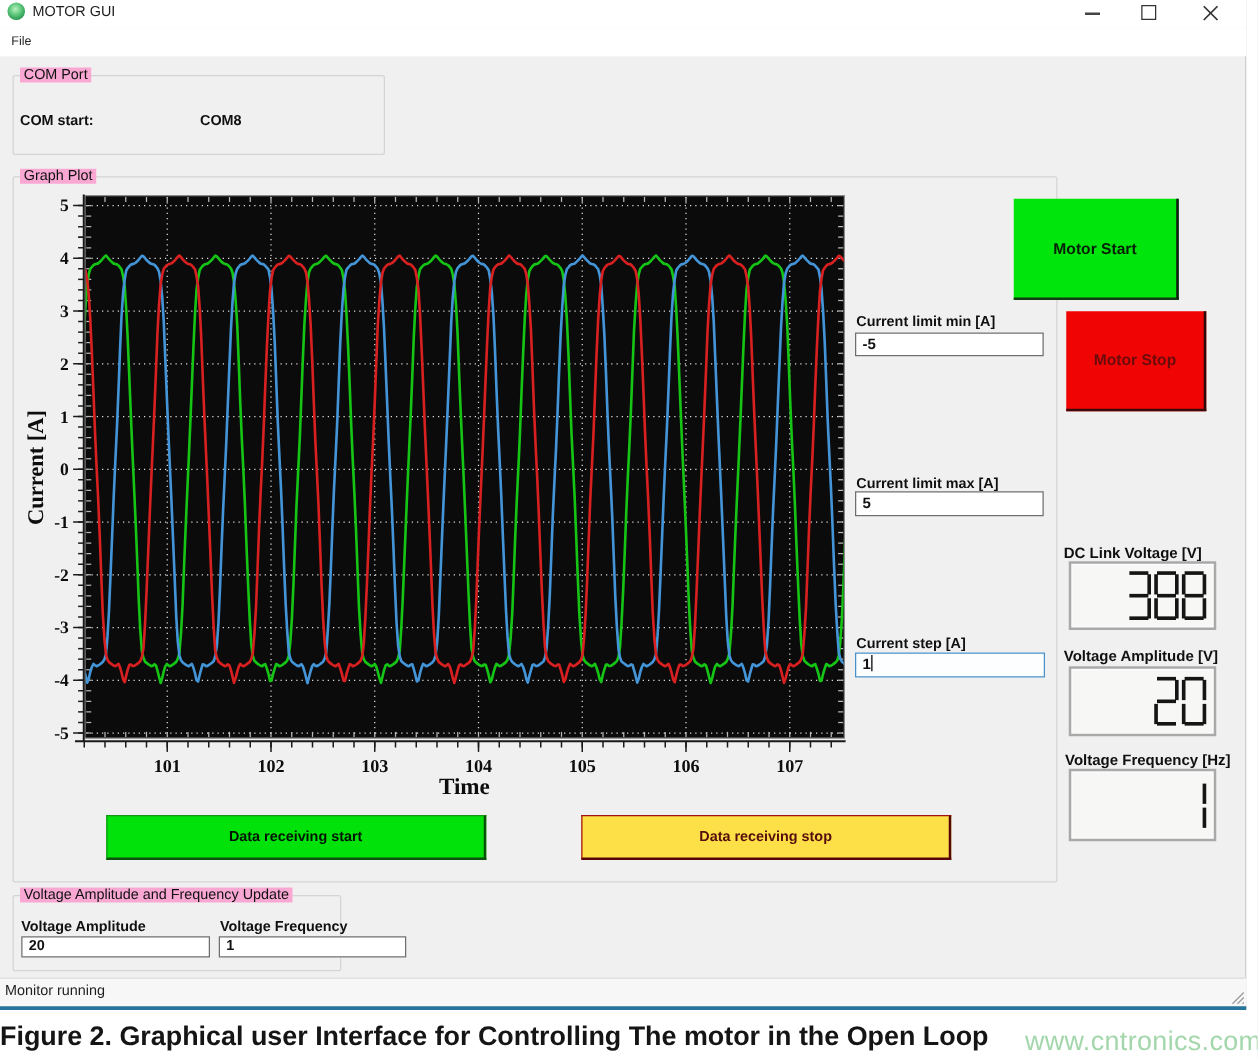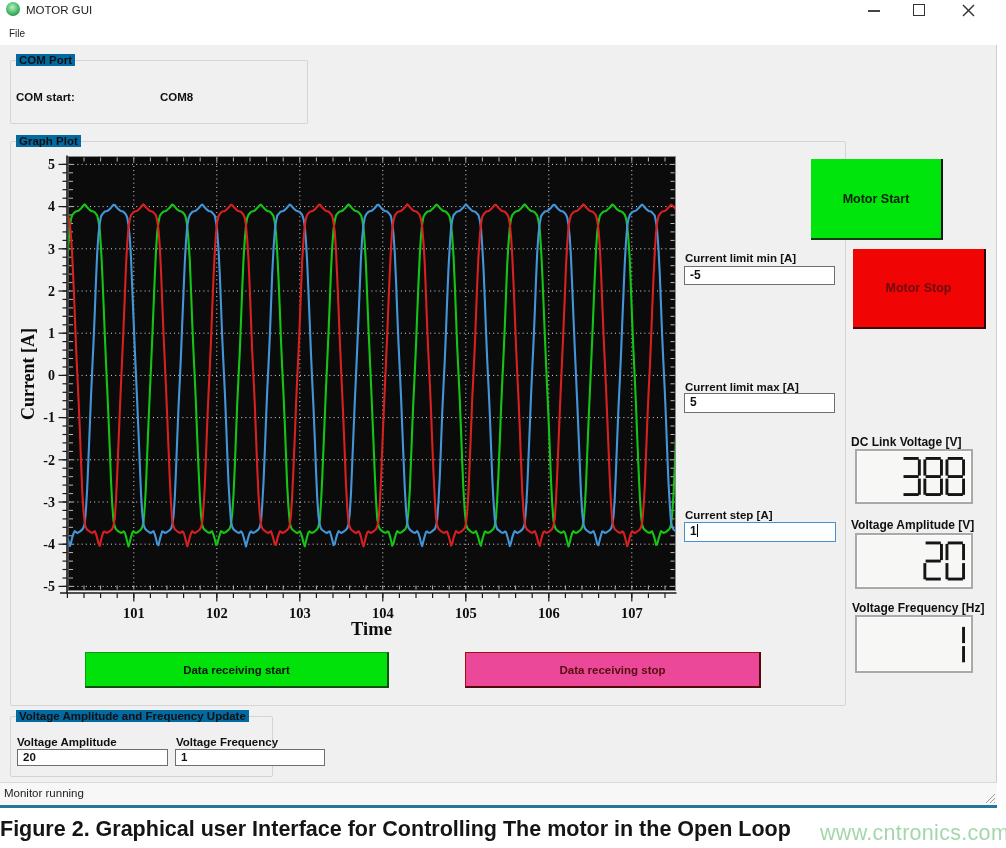--- a/index.html
+++ b/index.html
@@ -1,18 +1,18 @@
 <!DOCTYPE html>
 <html><head><meta charset="utf-8"><title>MOTOR GUI</title><style>
 *{box-sizing:border-box;margin:0;padding:0}
 body{width:1006px;height:848px;background:#fff;font-family:"Liberation Sans",sans-serif;position:relative;overflow:hidden}
 .abs{position:absolute}
 .lbl{position:absolute;font-weight:bold;font-size:11.5px;color:#101010;white-space:nowrap}
 .gbox{position:absolute;border:1px solid #d4d4d4;border-radius:2px}
-.gcap{position:absolute;top:-7px;left:5px;background:#0369a1;padding:0 3px;font-weight:bold;font-size:11.5px;color:#101010;white-space:nowrap}
+.gcap{position:absolute;top:-7px;left:5px;background:#f9a8d4;padding:0 3px;font-weight:normal;font-size:11.5px;color:#101010;white-space:nowrap}
 .inp{position:absolute;background:#fff;border:1px solid #6e6e6e;font-weight:bold;font-size:12px;color:#111;padding:1px 0 0 5px}
 .btn{position:absolute;display:flex;align-items:center;justify-content:center;font-weight:bold}
 .dsp{position:absolute;background:#f7f7f6;border:2px solid #a9a9a9;box-shadow:inset 0 0 0 1px #fdfdfd}
 </style></head><body>
 <div class="abs" style="left:0;top:0;width:997px;height:808px;background:#f0f0f0;border-right:1px solid #cfcfcf"></div>
 
 <div class="abs" style="left:0;top:0;width:997px;height:22px;background:#fff"></div>
 <div class="abs" style="left:6px;top:2px;width:14px;height:14px;border-radius:50%;background:radial-gradient(circle at 45% 38%,#b9f0c0 0%,#5fc87c 40%,#2f9e54 70%,#1f7a43 100%)"></div>
 <div class="abs" style="left:26px;top:4px;font-size:11.5px;color:#1c1c1c">MOTOR GUI</div>
 <div class="abs" style="left:868px;top:10px;width:12px;height:1.5px;background:#444"></div>
@@ -372,31 +372,31 @@
       <text x="382.8" y="617.5" font-size="14.5" text-anchor="middle">104</text>
       <text x="465.8" y="617.5" font-size="14.5" text-anchor="middle">105</text>
       <text x="548.8" y="617.5" font-size="14.5" text-anchor="middle">106</text>
       <text x="631.8" y="617.5" font-size="14.5" text-anchor="middle">107</text>
       <text x="371.5" y="635" font-size="18.5" text-anchor="middle">Time</text>
       <text x="34" y="374" font-size="18" text-anchor="middle" transform="rotate(-90 34 374)">Current [A]</text>
     </g>
   </svg>
 
 <div class="btn" style="left:85px;top:652px;width:304px;height:36px;background:#00e20a;border:1px solid #179417;border-right:2px solid #0b500b;border-bottom:2px solid #0b500b;font-size:11.5px;color:#041404">Data receiving start</div>
-<div class="btn" style="left:465px;top:652px;width:296px;height:36px;background:#ec4899;border:1px solid #a21111;border-right:2px solid #550707;border-bottom:2px solid #550707;font-size:11.5px;color:#560d0d">Data receiving stop</div>
+<div class="btn" style="left:465px;top:652px;width:296px;height:36px;background:#fde047;border:1px solid #a21111;border-right:2px solid #550707;border-bottom:2px solid #550707;font-size:11.5px;color:#560d0d">Data receiving stop</div>
 
 <div class="lbl" style="left:685px;top:252px">Current limit min [A]</div>
 <div class="inp" style="left:684px;top:266px;width:151px;height:19px">-5</div>
 <div class="lbl" style="left:685px;top:381px">Current limit max [A]</div>
 <div class="inp" style="left:684px;top:393px;width:151px;height:20px">5</div>
 <div class="lbl" style="left:685px;top:509px">Current step [A]</div>
 <div class="inp" style="left:684px;top:522px;width:152px;height:20px;border:1px solid #4a90c8;background:#fdfeff">1<span style="display:inline-block;width:1px;height:13px;background:#000;vertical-align:-2px"></span></div>
 
 <div class="btn" style="left:811px;top:159px;width:132px;height:81px;background:#00e50b;border-right:2.5px solid #161616;border-bottom:2px solid #103c10;font-size:12.5px;color:#062006">Motor Start</div>
-<div class="btn" style="left:853px;top:249px;width:133px;height:80px;background:#f10404;border-right:2.5px solid #2c0808;border-bottom:2px solid #3c0808;font-size:12.5px;color:#6b0c0c">Motor Stop</div>
+<div class="btn" style="left:853px;top:249px;width:112px;height:80px;background:#f10404;border-right:2.5px solid #2c0808;border-bottom:2px solid #3c0808;font-size:12.5px;color:#6b0c0c">Motor Stop</div>
 
 <div class="lbl" style="left:851px;top:435px;font-size:12px">DC Link Voltage [V]</div>
 <div class="dsp" style="left:855px;top:449px;width:118px;height:55px"><svg width="114" height="51" viewBox="0 0 114 51">
       <g fill="#151515">
         <rect x="46.5" y="6.0" width="15.2" height="2.9"></rect>
         <rect x="46.5" y="24.1" width="15.2" height="2.9"></rect>
         <rect x="46.5" y="42.1" width="15.2" height="2.9"></rect>
         <rect x="60.9" y="8.4" width="2.9" height="16.2"></rect>
         <rect x="60.9" y="27.6" width="2.9" height="16.2"></rect>
         <rect x="68.6" y="6.0" width="15.2" height="2.9"></rect>

